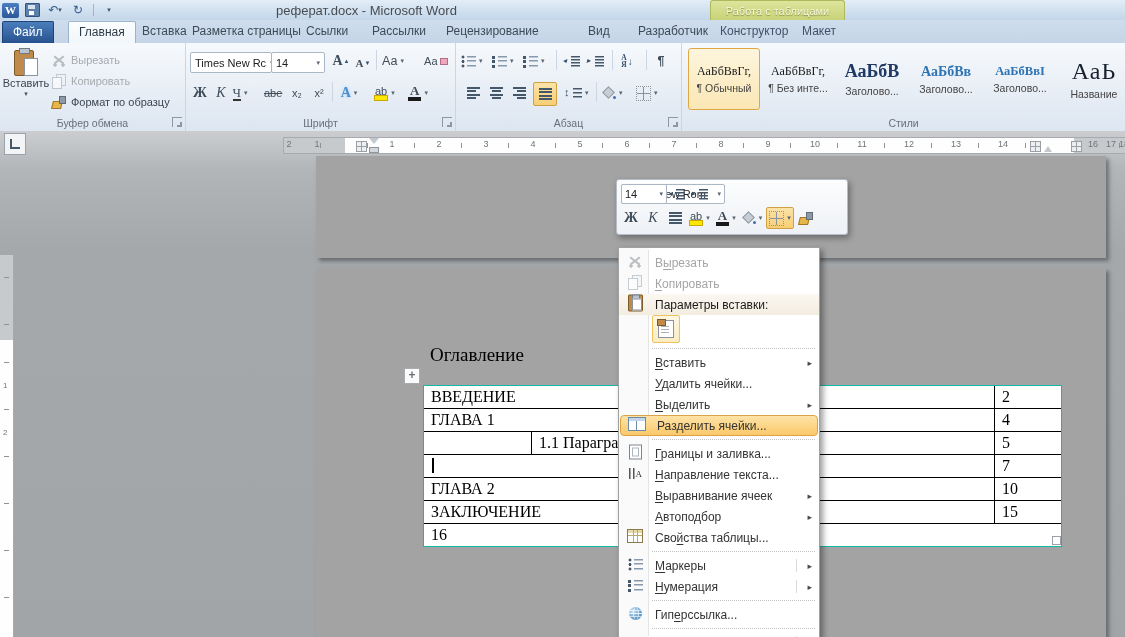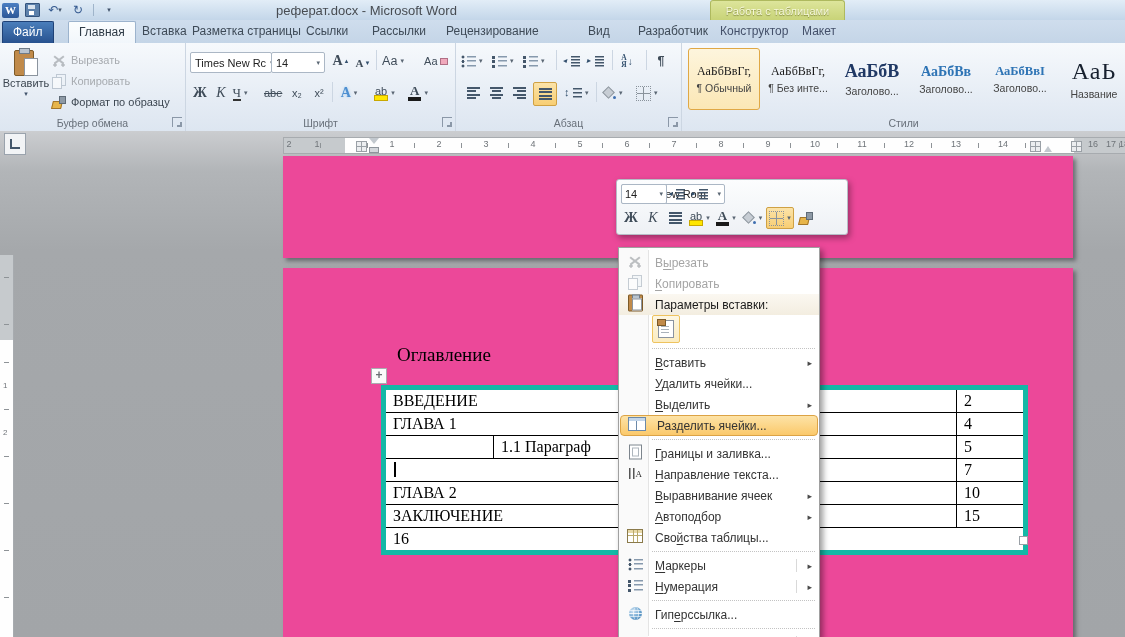--- a/index.html
+++ b/index.html
@@ -221,28 +221,28 @@
   .ritri{position:absolute;top:8px;border-left:4px solid transparent;
     border-right:4px solid transparent;border-bottom:6px solid #c2c8ce;}
   .vruler{left:0;top:255px;width:13px;height:382px;background-color:#c6cacd;
     border-right:1px solid #a7abaf;overflow:hidden;
     background-image:repeating-linear-gradient(180deg,transparent 0 22px,#8e9397 22px 23px,transparent 23px 47px);
     background-size:5px 47px;background-repeat:repeat-y;background-position:4px 0;}
   .vrwhite{position:absolute;left:0;top:85px;right:0;height:300px;background-color:#fefefe;
     background-image:repeating-linear-gradient(180deg,transparent 0 22px,#8e9397 22px 23px,transparent 23px 47px);
     background-size:5px 47px;background-repeat:repeat-y;background-position:4px 0;}
   .vnum{position:absolute;left:3px;font-size:8px;color:#6f7479;}
-  .page{background:#ec4899;box-shadow:3px 3px 4px rgba(55,58,62,.55);}
+  .page{background:#a3a3a3;box-shadow:3px 3px 4px rgba(55,58,62,.55);margin-left:33px;}
   .p1{left:283px;top:156px;width:790px;height:102px;}
   .p2{left:283px;top:268px;width:790px;height:369px;}
   .docheading{position:absolute;left:114px;top:76px;font:19px "Liberation Serif",serif;color:#000;}
   .movehandle{position:absolute;left:88px;top:100px;width:14px;height:14px;
     border:1px solid #a9acb0;background:#fbfbfb;color:#6b6f73;
     font:bold 12px/13px "Liberation Sans",sans-serif;text-align:center;}
-  .doctable{position:absolute;left:98px;top:117px;width:637px;border:5px solid #14b8a6;background:#fff;}
+  .doctable{position:absolute;left:107px;top:117px;width:637px;border:1px solid #14b8a6;background:#fff;}
   .trow{display:flex;height:22px;border-bottom:1px solid #000;}
   .trow:last-child{border-bottom:none;}
   .tc-main{width:570px;display:flex;border-right:1px solid #000;overflow:hidden;}
   .tc-page{flex:1;}
   .tctext{font:16px/21px "Liberation Serif",serif;color:#000;padding-left:7px;white-space:nowrap;}
   .subempty{width:107px;height:100%;border-right:1px solid #000;flex:none;}
   .tcursor{width:2px;height:15px;background:#000;margin:3px 0 0 8px;}
   .resizehandle{position:absolute;left:736px;top:268px;width:7px;height:7px;
     border:1px solid #9aa0a6;background:#fff;}
 

